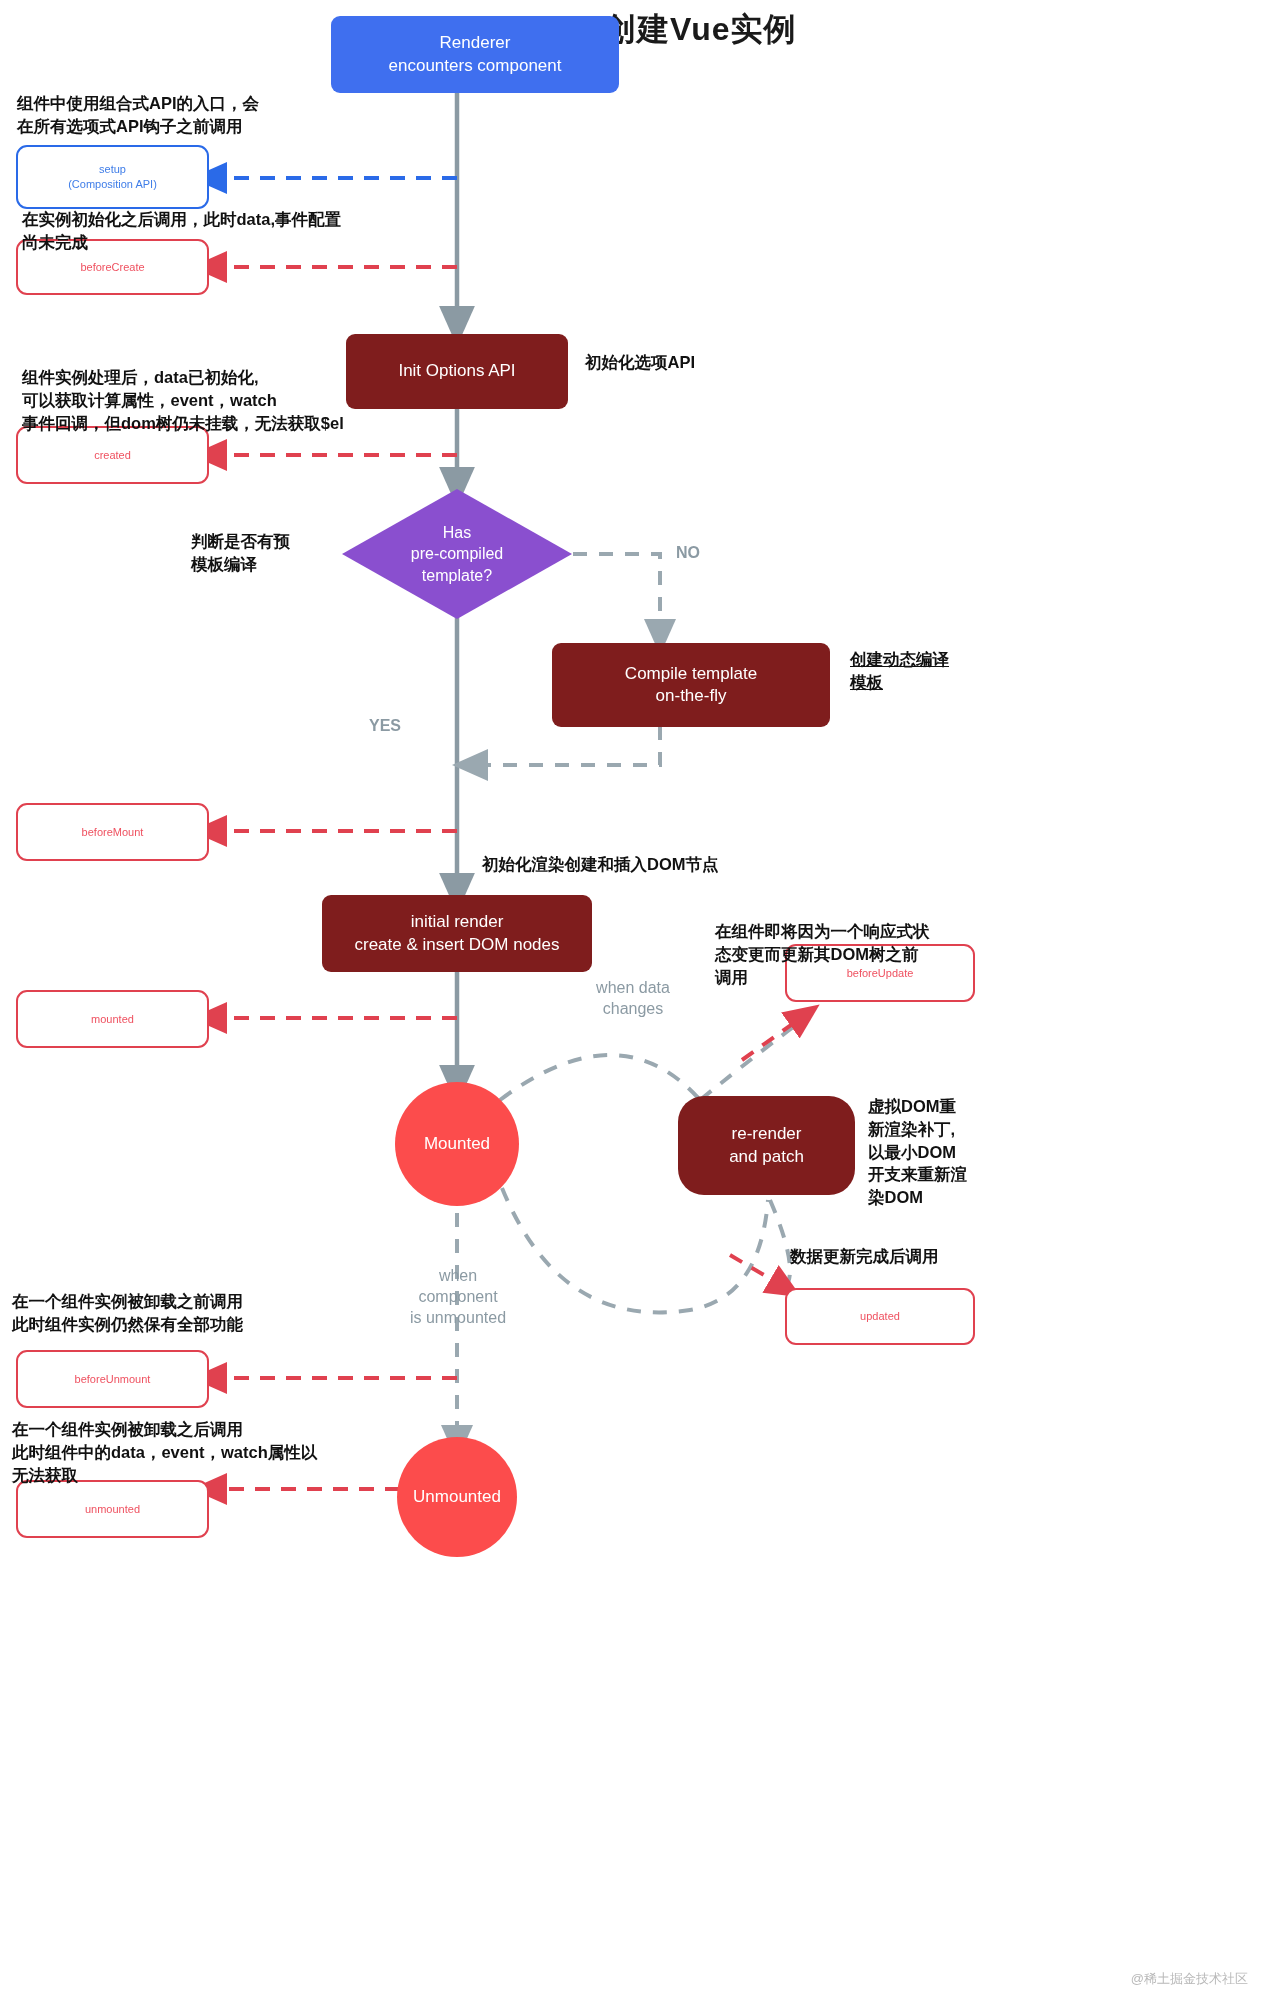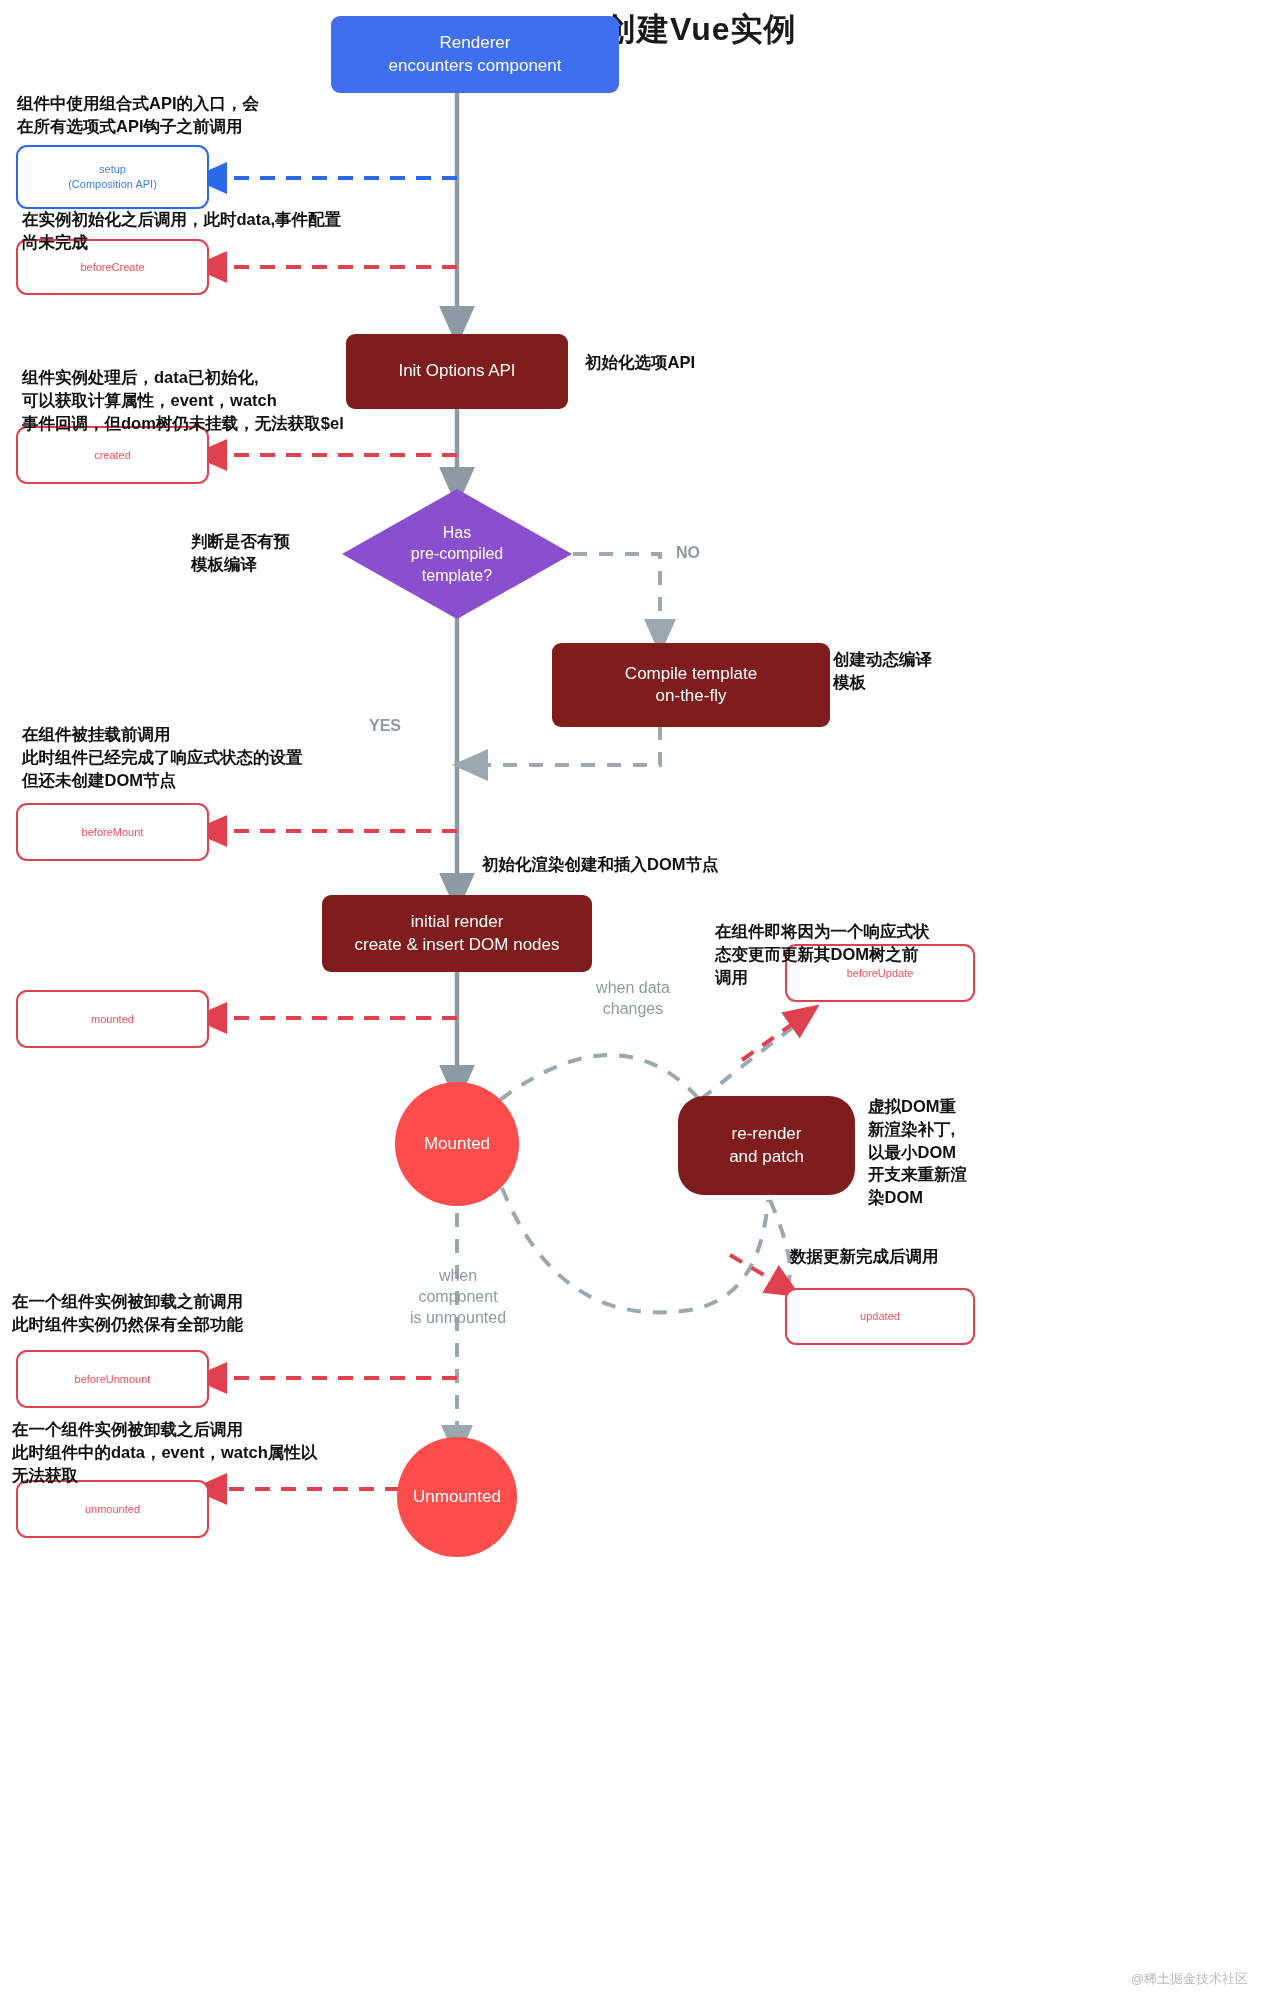--- a/index.html
+++ b/index.html
@@ -247,26 +247,23 @@
 
   <div class="note" style="left:585px; top:351px; width:260px;">初始化选项API</div>
 
   <div class="note" style="left:22px; top:366px; width:420px;">组件实例处理后，data已初始化,
 可以获取计算属性，event，watch
 事件回调，但dom树仍未挂载，无法获取$el</div>
 
   <div class="note" style="left:191px; top:530px; width:160px;">判断是否有预
 模板编译</div>
 
-  <div class="note" style="left:833px; top:648px; width:180px;">创建动态编译
+  <div class="note" style="left:850px; top:648px; width:180px;text-decoration:underline;">创建动态编译
 模板</div>
 
-  <div class="note" style="left:22px; top:723px; width:420px;">在组件被挂载前调用
-此时组件已经完成了响应式状态的设置
-但还未创建DOM节点</div>
 
   <div class="note" style="left:482px; top:853px; width:330px;">初始化渲染创建和插入DOM节点</div>
 
 
   <div class="note" style="left:868px; top:1095px; width:120px;">虚拟DOM重
 新渲染补丁,
 以最小DOM
 开支来重新渲
 染DOM</div>
 

